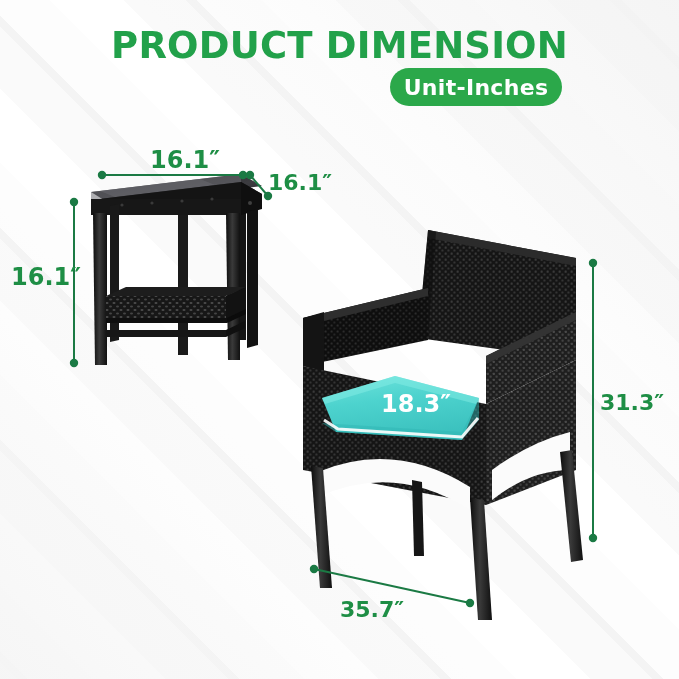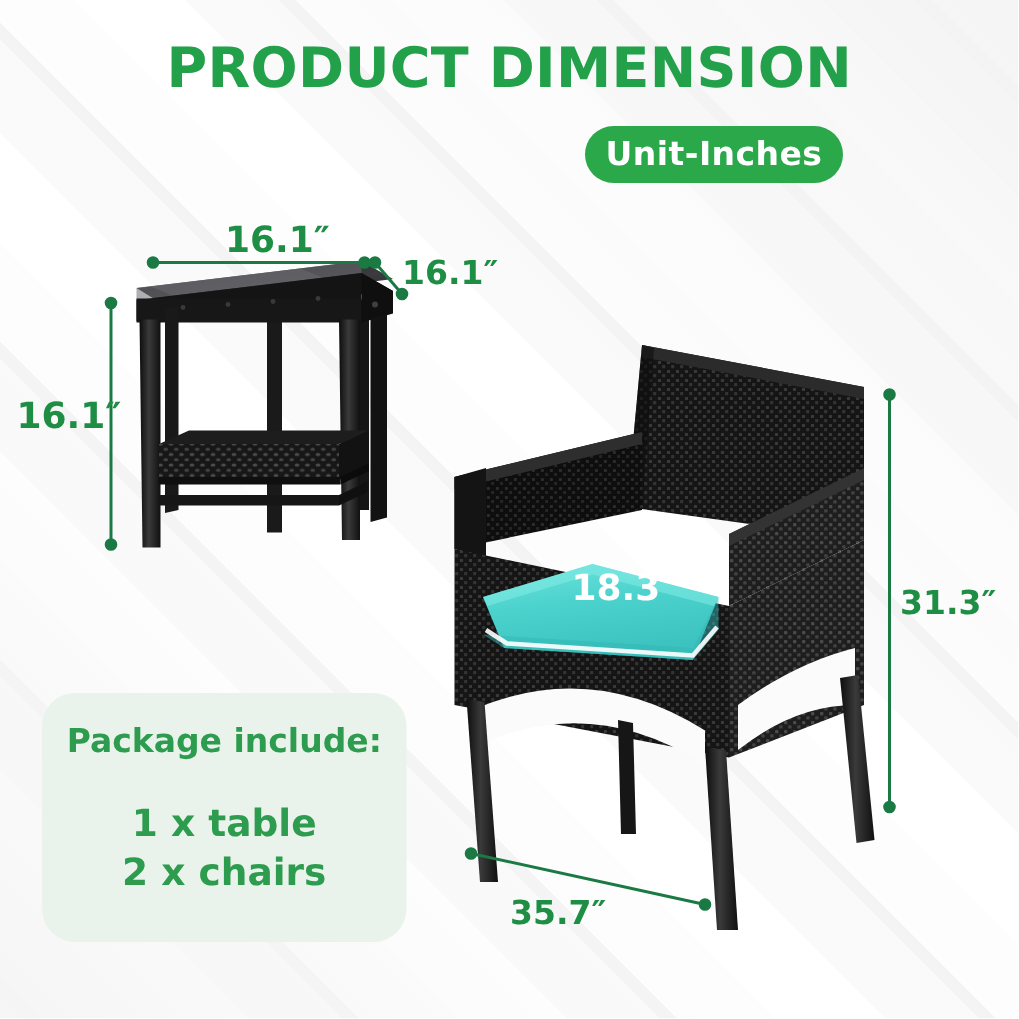--- a/index.html
+++ b/index.html
@@ -53,21 +53,20 @@
     left:390px; top:68px;
     width:172px; height:38px;
     background:#2BA84A;
     border-radius:19px;
     color:#ffffff;
     font-size:22px;
     font-weight:bold;
     display:flex; align-items:center; justify-content:center;
     font-family:"DejaVu Sans", sans-serif;
     letter-spacing:.3px;
-    margin-top:16px;
   }
 
   
   .dim {
     position:absolute;
     color:#1E8E45;
     font-weight:bold;
     font-family:"DejaVu Sans", sans-serif;
     white-space:nowrap;
   }
@@ -251,21 +250,16 @@
   <div class="title">PRODUCT DIMENSION</div>
   <div class="unit-badge">Unit-Inches</div>
 
   <div class="dim" style="left:150px; top:146px; font-size:24px;">16.1″</div>
   <div class="dim" style="left:268px; top:170px; font-size:22px;">16.1″</div>
   <div class="dim" style="left:11px; top:263px; font-size:24px;">16.1″</div>
 
   <div class="dim" style="left:600px; top:390px; font-size:22px;">31.3″</div>
   <div class="dim" style="left:340px; top:597px; font-size:22px;">35.7″</div>
 
-  <div class="dim" style="left:381px; top:378px; font-size:24px; color:#ffffff;">18.3″</div>
-
-  <div class="pkg-box">
-    <div class="pkg-title">Package include:</div>
-    <div class="pkg-line l1">1 x table</div>
-    <div class="pkg-line l2">2 x chairs</div>
-  </div>
+  <div class="dim" style="left:381px; top:390px; font-size:24px; color:#ffffff;">18.3″</div>
+
 
 </div>
 
 </body></html>

